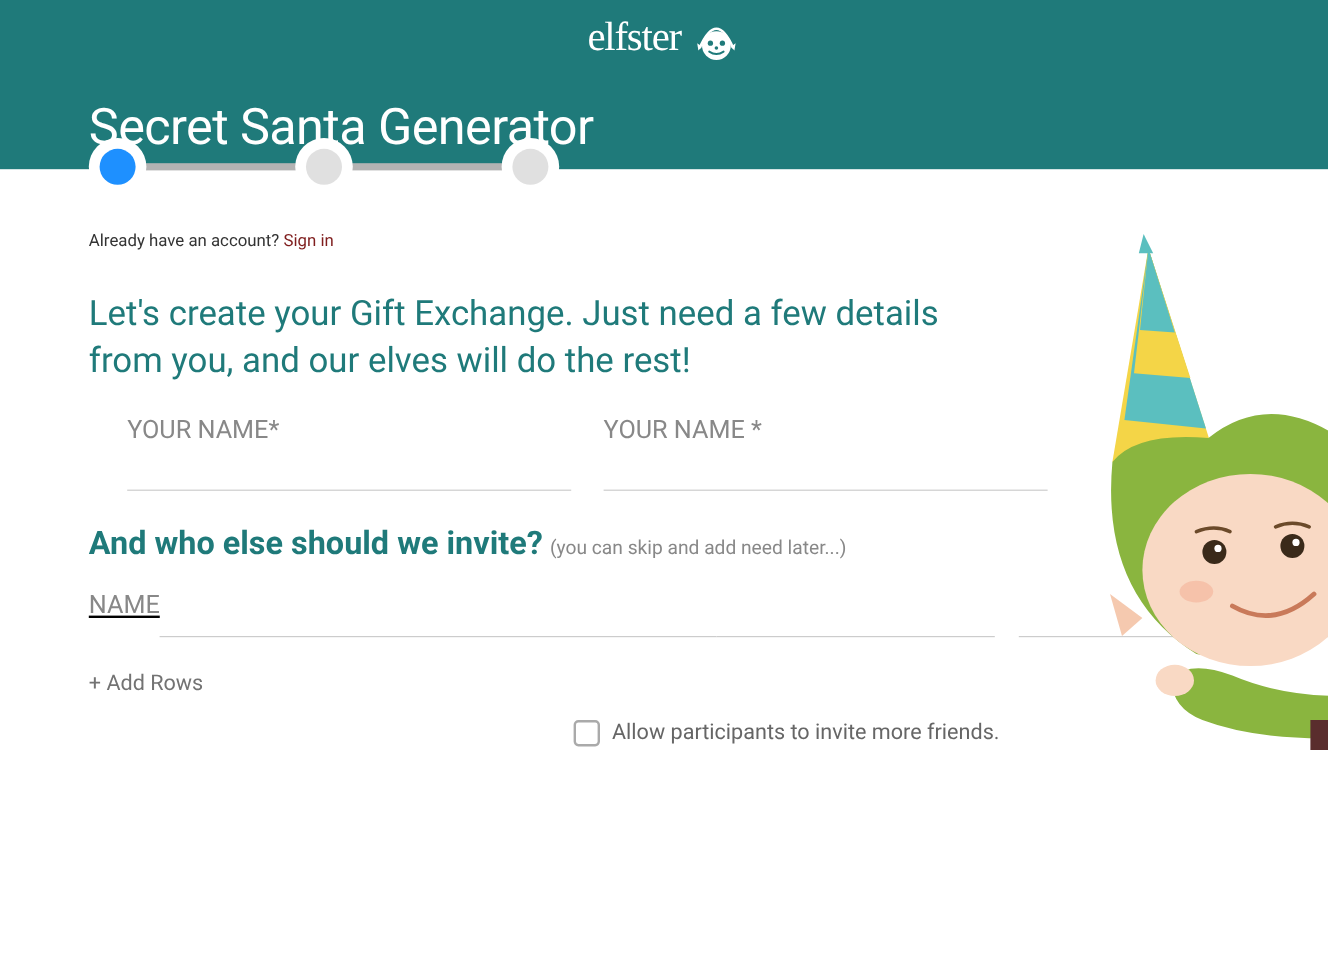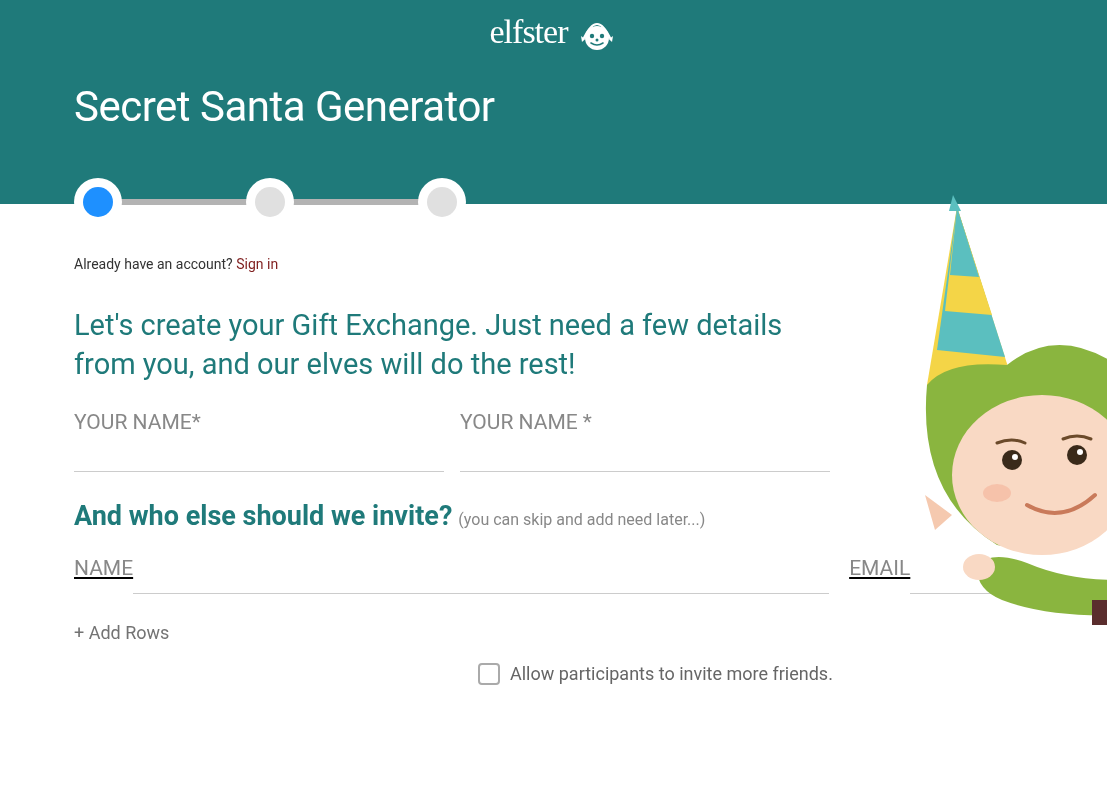--- a/index.html
+++ b/index.html
@@ -10,21 +10,21 @@
     body {
       font-family: -apple-system, BlinkMacSystemFont, "Segoe UI", Roboto, Helvetica, Arial, sans-serif;
       background: #fff;
       width: 1107px;
       height: 808px;
       overflow: hidden;
       position: relative;
     }
     .header {
       background: #1f7a7a;
-      height: 204px;
+      height: 141px;
       position: relative;
       padding: 0 74px;
     }
     .logo-area {
       display: flex;
       justify-content: center;
       align-items: center;
       padding-top: 12px;
       gap: 10px;
     }
@@ -97,22 +97,23 @@
     .intro-heading {
       color: #1f7a7a;
       font-size: 29px;
       font-weight: 400;
       line-height: 1.35;
       margin-bottom: 26px;
       max-width: 770px;
     }
     .form-row {
       display: flex;
-      gap: 16px;
+      gap: 27px;
       margin-bottom: 28px;
+      margin-left: 32px;
     }
     .form-field {
       flex: 0 0 370px;
       display: flex;
       flex-direction: column;
     }
     .field-label {
       color: #888;
       font-size: 21px;
       font-weight: 400;
@@ -258,21 +259,20 @@
   </div>
 
   <div class="invite-grid">
     <div class="invite-col">
       <label class="field-label">NAME</label>
       <input class="invite-input" type="text" style="">
       <input class="invite-input" type="text" style="">
       <input class="invite-input" type="text" style="">
     </div>
     <div class="invite-col">
-      <label class="field-label">EMAIL</label>
       <input class="invite-input" type="email" style="">
       <input class="invite-input" type="email" style="">
       <input class="invite-input" type="email" style="">
     </div>
   </div>
 
   <div class="add-rows">+ Add Rows</div>
 
   <div class="checkbox-row">
     <div class="checkbox"></div>

